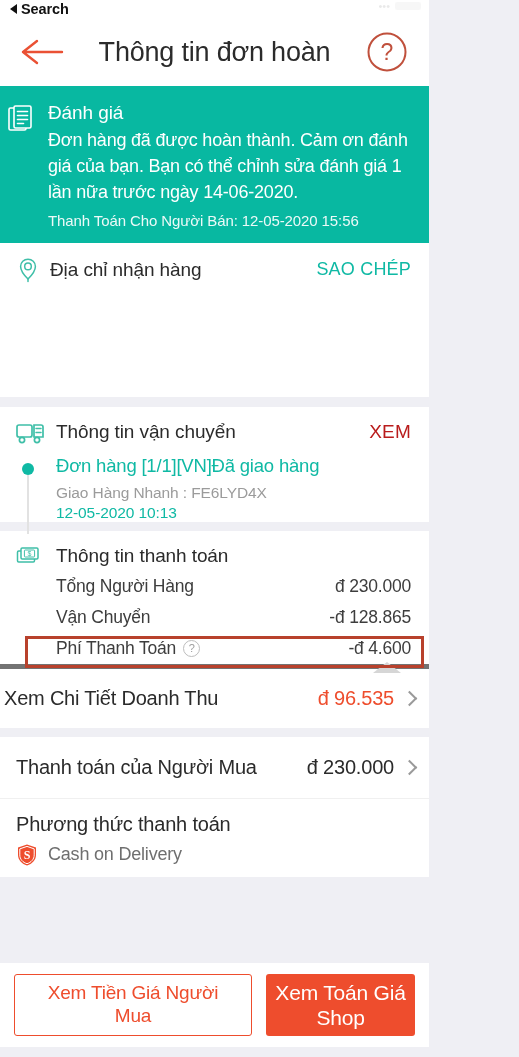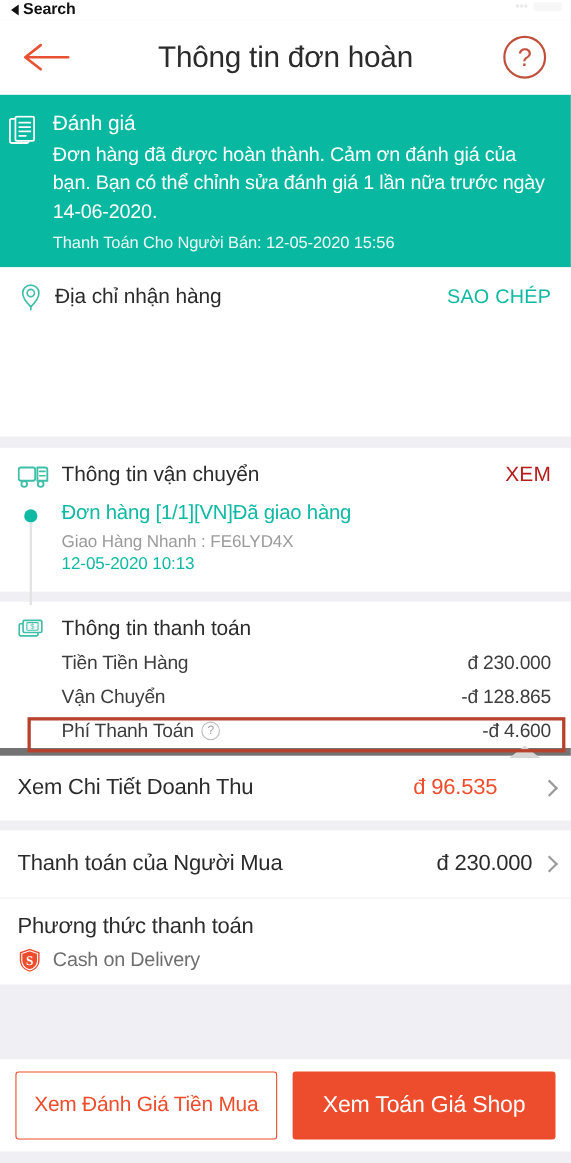--- a/index.html
+++ b/index.html
@@ -4,21 +4,21 @@
 <style>
   * { margin:0; padding:0; box-sizing:border-box; }
   html, body { width:519px; height:1057px; }
   body {
     font-family:"Liberation Sans", sans-serif;
     background:#efeff4;
     color:#222222;
     -webkit-font-smoothing:antialiased;
     overflow:hidden;
   }
-  .screen { width:519px; height:1057px; position:relative; background:#efeff4; }
+  .screen { width:429px; height:1057px; position:relative; background:#efeff4; }
 
   
   .statusbar {
     height:18px; background:#ffffff;
     display:flex; align-items:center;
     padding:0 10px;
     position:relative;
   }
   .back-to-app {
     font-size:14.5px; font-weight:bold; color:#111;
@@ -98,21 +98,21 @@
   .ship-rail { flex:0 0 40px; position:relative; }
   .dot {
     width:12px; height:12px; border-radius:50%;
     background:#0fb9a4;
     position:absolute; left:6px; top:8px;
   }
   .rail-line {
     position:absolute; left:11px; top:20px; bottom:-12px;
     width:2px; background:#e2e2e2;
   }
-  .ship-texts { flex:1 1 auto; padding-bottom:16px; }
+  .ship-texts { flex:1 1 auto; }
   .ship-status { font-size:18.5px; color:#0fb9a4; letter-spacing:-0.2px; }
   .ship-carrier { font-size:15.5px; color:#9b9b9b; margin-top:7px; letter-spacing:-0.1px; }
   .ship-time { font-size:15.5px; color:#0fb9a4; margin-top:2px; letter-spacing:-0.1px; }
 
   
   .pay-head { display:flex; align-items:center; padding:14px 18px 4px 16px; }
   .pay-ico { flex:0 0 40px; display:flex; align-items:center; }
   .pay-title { font-size:19px; color:#2b2b2b; letter-spacing:-0.1px; }
   .pay-row {
     display:flex; align-items:center;
@@ -140,23 +140,22 @@
     position:absolute; right:28px; bottom:-9px;
     width:0; height:0;
     border-left:14px solid transparent;
     border-right:14px solid transparent;
     border-bottom:11px solid #d6d6d6;
   }
 
   
   .rev-row {
     display:flex; align-items:center;
-    padding:18px 14px 18px 16px;
-    border-top:7px solid #737373;
-    gap:32px;
+    padding:18px 14px 18px 4px;
+    border-top:5px solid #737373;
   }
   .rev-label { font-size:20px; color:#2b2b2b; letter-spacing:-0.2px; }
   .rev-val { margin-left:auto; font-size:20px; color:#ee4d2d; letter-spacing:-0.2px; }
   .chev {
     margin-left:10px; width:11px; height:11px;
     border-right:2px solid #9a9a9a; border-top:2px solid #9a9a9a;
     transform:rotate(45deg);
   }
 
   
@@ -301,21 +300,21 @@
           <rect x="1.5" y="6" width="17" height="11" rx="1.2" fill="none" stroke="#3fbfa8" stroke-width="1.5"></rect>
           <rect x="5" y="3" width="17" height="11" rx="1.2" fill="#ffffff" stroke="#3fbfa8" stroke-width="1.5"></rect>
           <rect x="8.4" y="5" width="10.2" height="7" rx="0.8" fill="none" stroke="#3fbfa8" stroke-width="1"></rect>
           <text x="13.5" y="11" text-anchor="middle" font-family="Liberation Sans, sans-serif" font-size="7" fill="#3fbfa8">$</text>
         </svg>
       </div>
       <div class="pay-title">Thông tin thanh toán</div>
     </div>
 
     <div class="pay-row">
-      <span class="lbl">Tiền Tiền Hàng</span>
+      <span class="lbl">Tổng Người Hàng</span>
       <span class="val">đ 230.000</span>
     </div>
 
     <div class="pay-row">
       <span class="lbl">Vận Chuyển</span>
       <span class="val">-đ 128.865</span>
     </div>
 
     <div class="highlight-wrap">
       <div class="pay-row">
@@ -351,18 +350,18 @@
           <path d="M11 1.5 20 4.6v7.2c0 5.4-3.9 9.2-9 10.7-5.1-1.5-9-5.3-9-10.7V4.6z" fill="#ee4d2d"></path>
           <path d="M11 3.4 18.2 5.9v6c0 4.4-3.1 7.5-7.2 8.8-4.1-1.3-7.2-4.4-7.2-8.8v-6z" fill="none" stroke="#ffffff" stroke-width="1"></path>
           <text x="11" y="16" text-anchor="middle" font-family="Liberation Serif, serif" font-weight="bold" font-size="12" fill="#ffffff">S</text>
         </svg>
         <span class="method-name">Cash on Delivery</span>
       </div>
     </div>
   </div>
 
   <div class="actionbar">
-    <div class="btn btn-outline">Xem Đánh Giá Tiền Mua</div>
+    <div class="btn btn-outline">Xem Tiền Giá Người Mua</div>
     <div class="btn btn-solid">Xem Toán Giá Shop</div>
   </div>
   <div class="homebar-area"></div>
 
 </div>
 
 </body></html>

